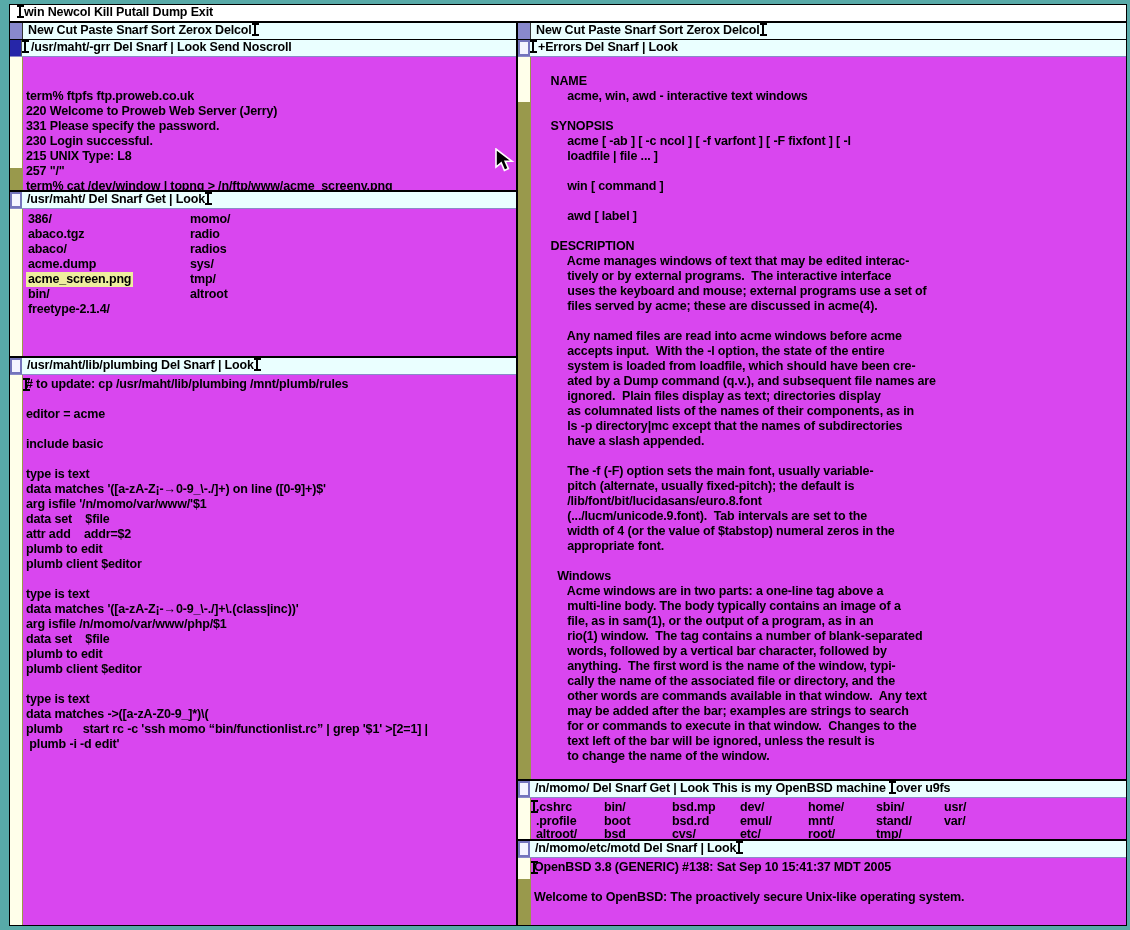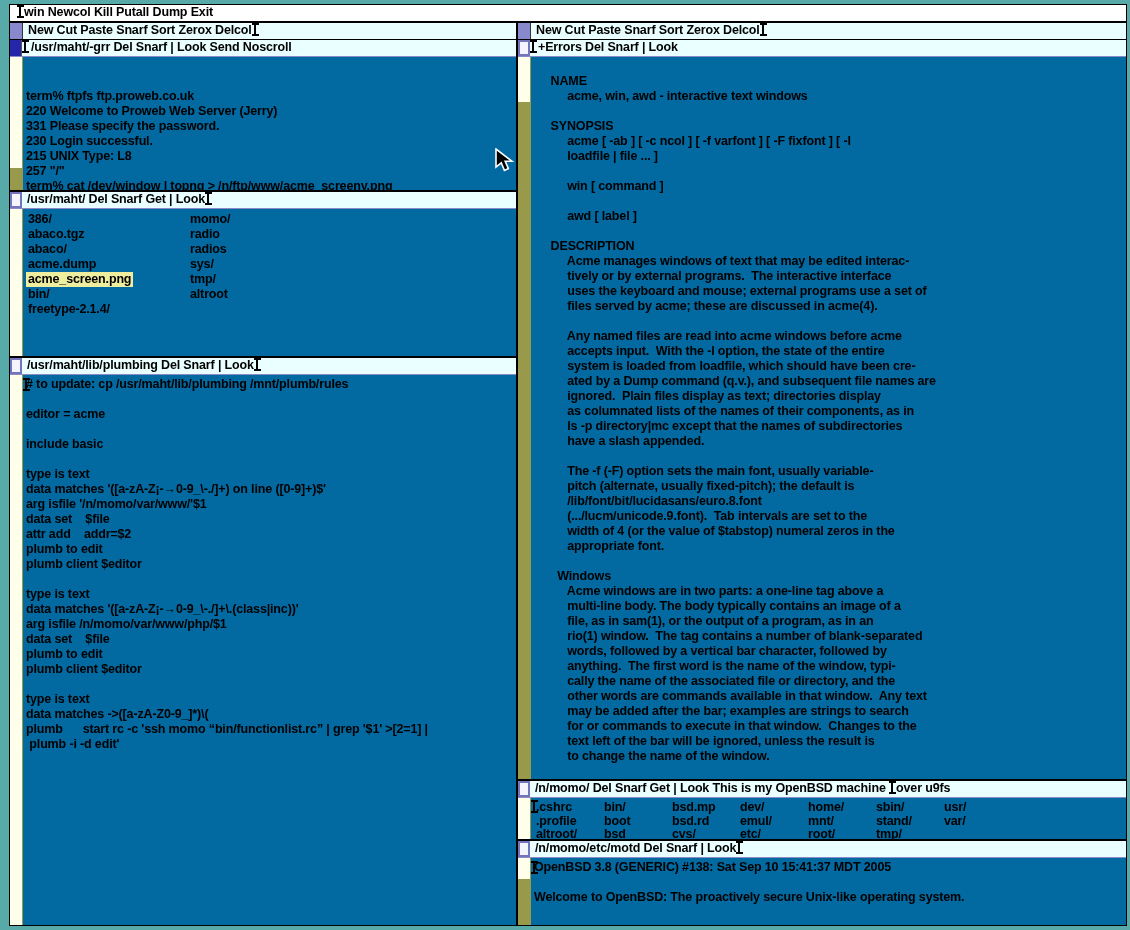--- a/index.html
+++ b/index.html
@@ -16,21 +16,21 @@
     display:flex;align-items:flex-start;white-space:pre;overflow:hidden}
   .col-box{width:13px;align-self:stretch;flex-shrink:0;background:#8888cc;border-right:1px solid #333;box-sizing:border-box}
   .tag-text{padding-left:5px;white-space:pre}
   .win{display:flex;flex-direction:column;flex-shrink:0;border-bottom:2px solid #000}
   .win.last{border-bottom:none;flex:1;min-height:0}
   .wtag{height:16px;flex-shrink:0;background:#eaffff;border-bottom:1px solid #8a8ac8;
     display:flex;white-space:pre;overflow:hidden}
   .wbox{width:12px;height:16px;flex-shrink:0;box-sizing:border-box;border-right:1px solid #555}
   .wbox.dirty{background:#2626a8}
   .wbox.clean{background:#f4f4ff;border:2px solid #7474bc}
-  .wbody{position:relative;background:#0369a1;display:flex;overflow:hidden}
+  .wbody{position:relative;background:#d946ef;display:flex;overflow:hidden}
   .sbar{width:12px;flex-shrink:0;position:relative;background:#ffffea;border-right:1px solid #99994c}
   .trough{position:absolute;left:0;right:0;bottom:0;background:#99994c}
   .btext{padding:2px 2px 0 3px;white-space:pre;line-height:15px;flex:1;min-width:0;overflow:hidden}
   .dir-cols{display:flex;padding:3px 0 12px 3px;flex:1;min-width:0;overflow:hidden}
   .dir-col{display:flex;flex-direction:column;flex-shrink:0}
   .cols-wide .dir-col{width:162px}
   .cols-narrow .dir-col{width:68px}
   .dir-item{line-height:15px;white-space:pre;width:fit-content;padding:0 2px}
   .cols-narrow .dir-item{line-height:13.5px}
   .dir-item.hl{background:#eeee9e}

